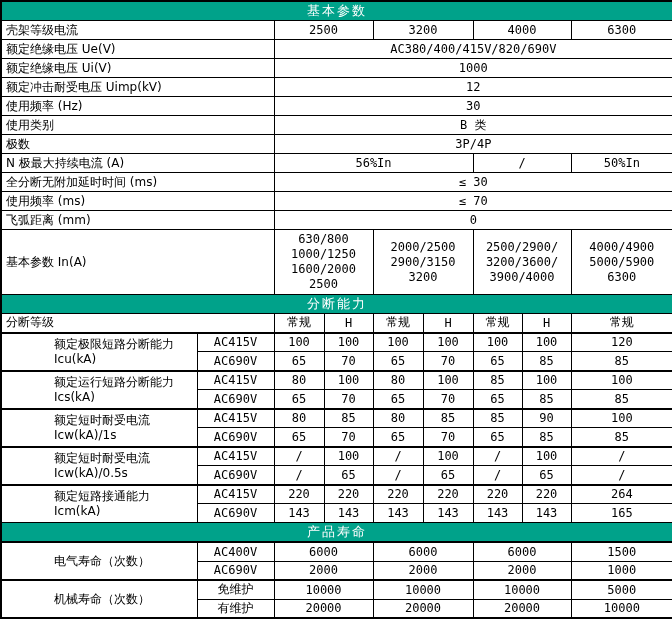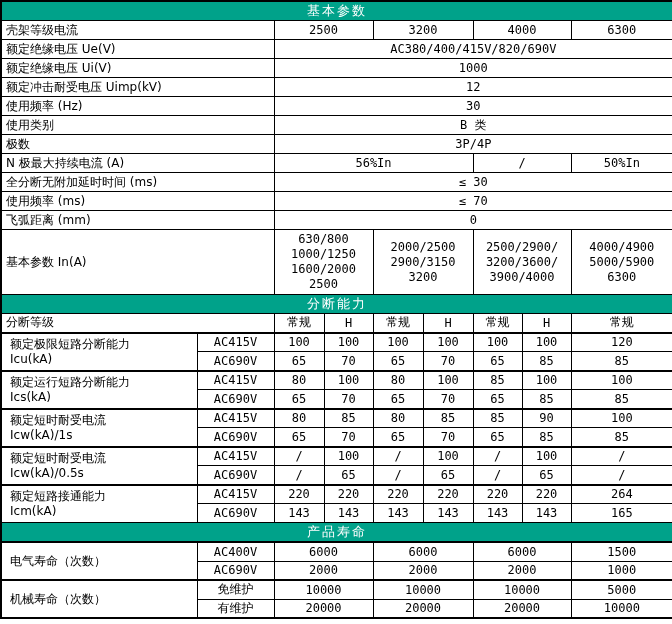--- a/index.html
+++ b/index.html
@@ -16,21 +16,21 @@
     background:var(--accent);color:#fff;text-align:center;
     font-size:13px;letter-spacing:2px;
   }
   td.lbl{text-align:left;font-size:12px;padding:0 4px;}
   td.val{
     text-align:center;font-size:12px;
     font-family:"DejaVu Sans Mono","DejaVu Sans",monospace;
   }
   td.multi{white-space:pre-line;line-height:15px;padding:2px 0;}
   td.name-cell{vertical-align:middle;}
-  td.name-cell div{font-size:12px;line-height:15px;padding:0 4px;text-align:left;}
+  td.name-cell div{font-size:12px;line-height:15px;padding:0 4px;text-align:left;margin-left:44px;}
   tr.gtop td{border-top:2px solid #000;}
 </style>
 </head>
 <body>
 
 <table class="spec">
   <colgroup>
     <col style="width:196px">
       <col style="width:77px">
     <col style="width:50px">

